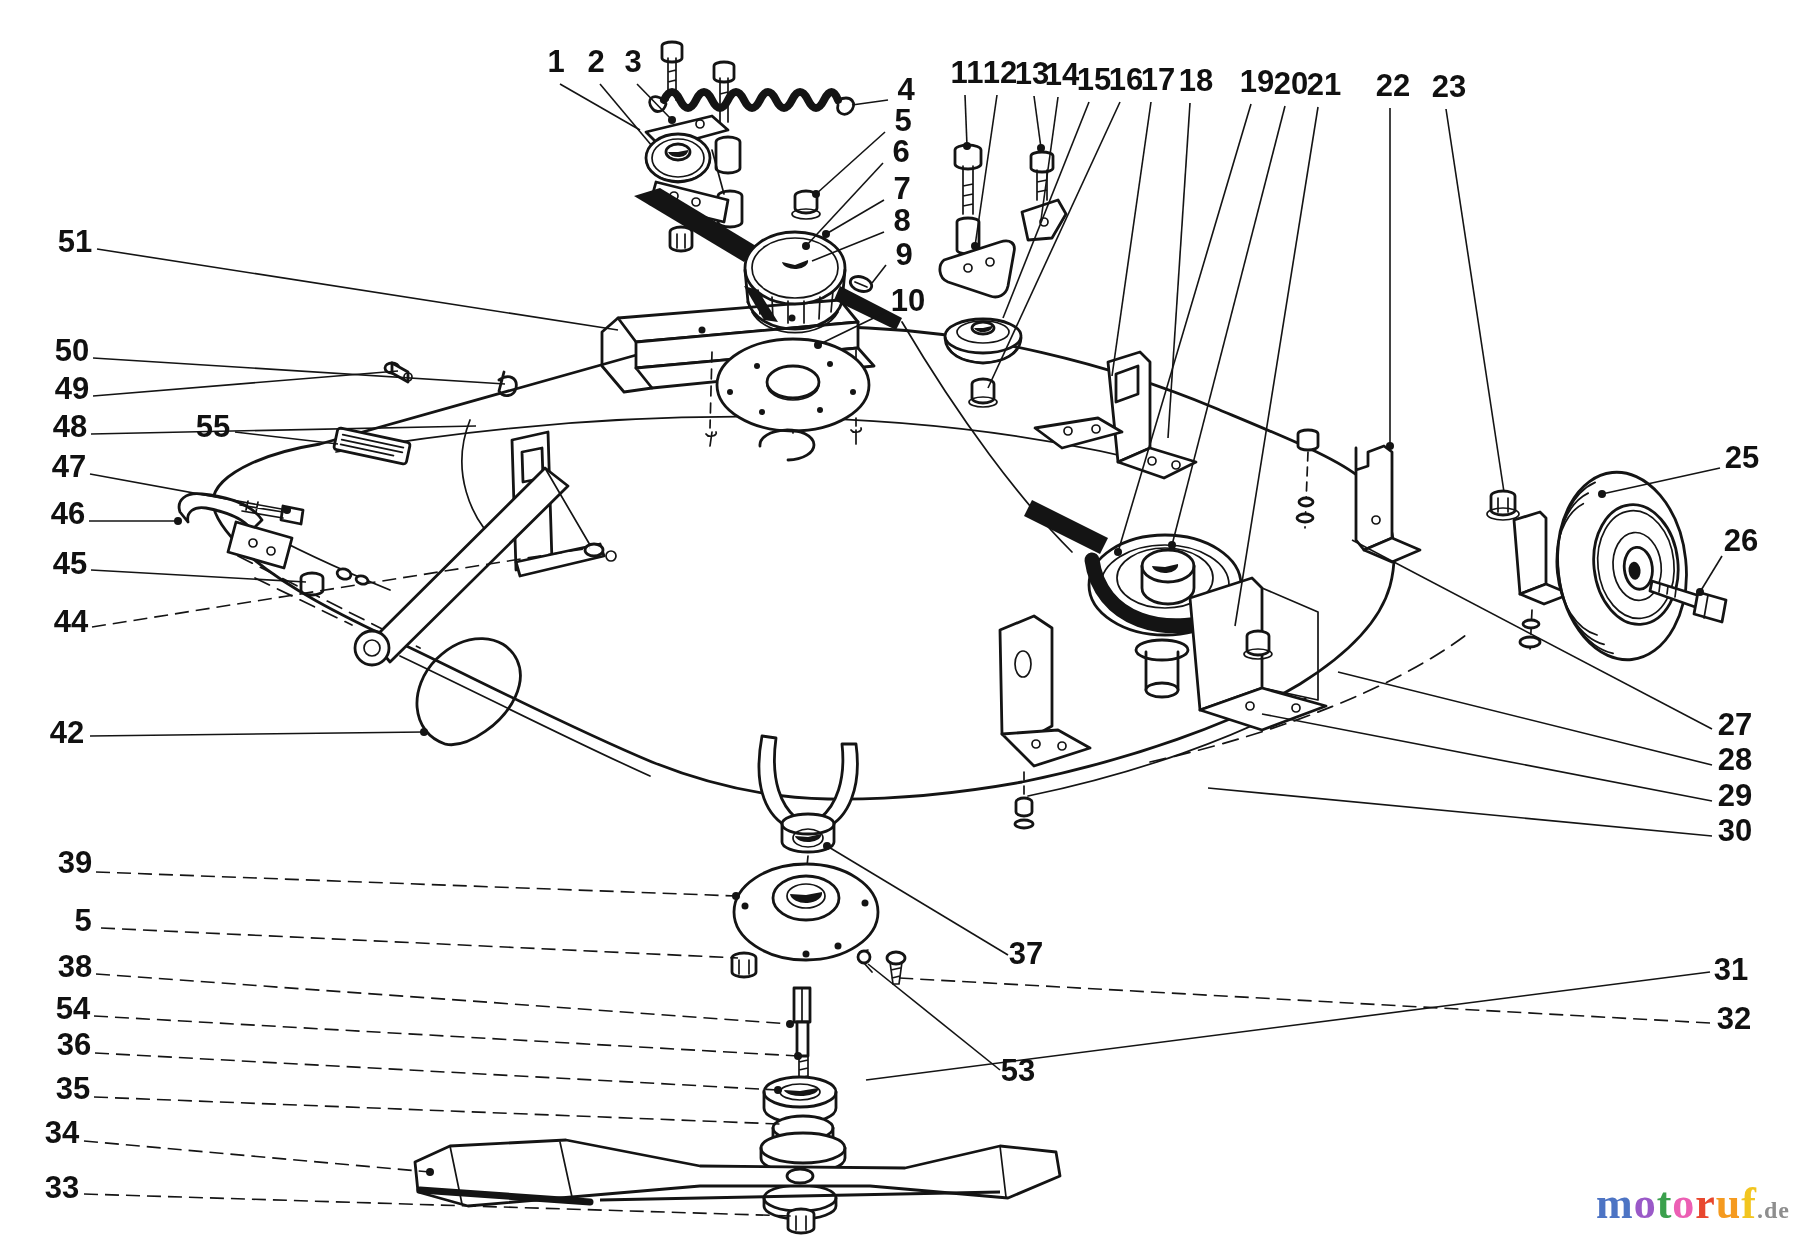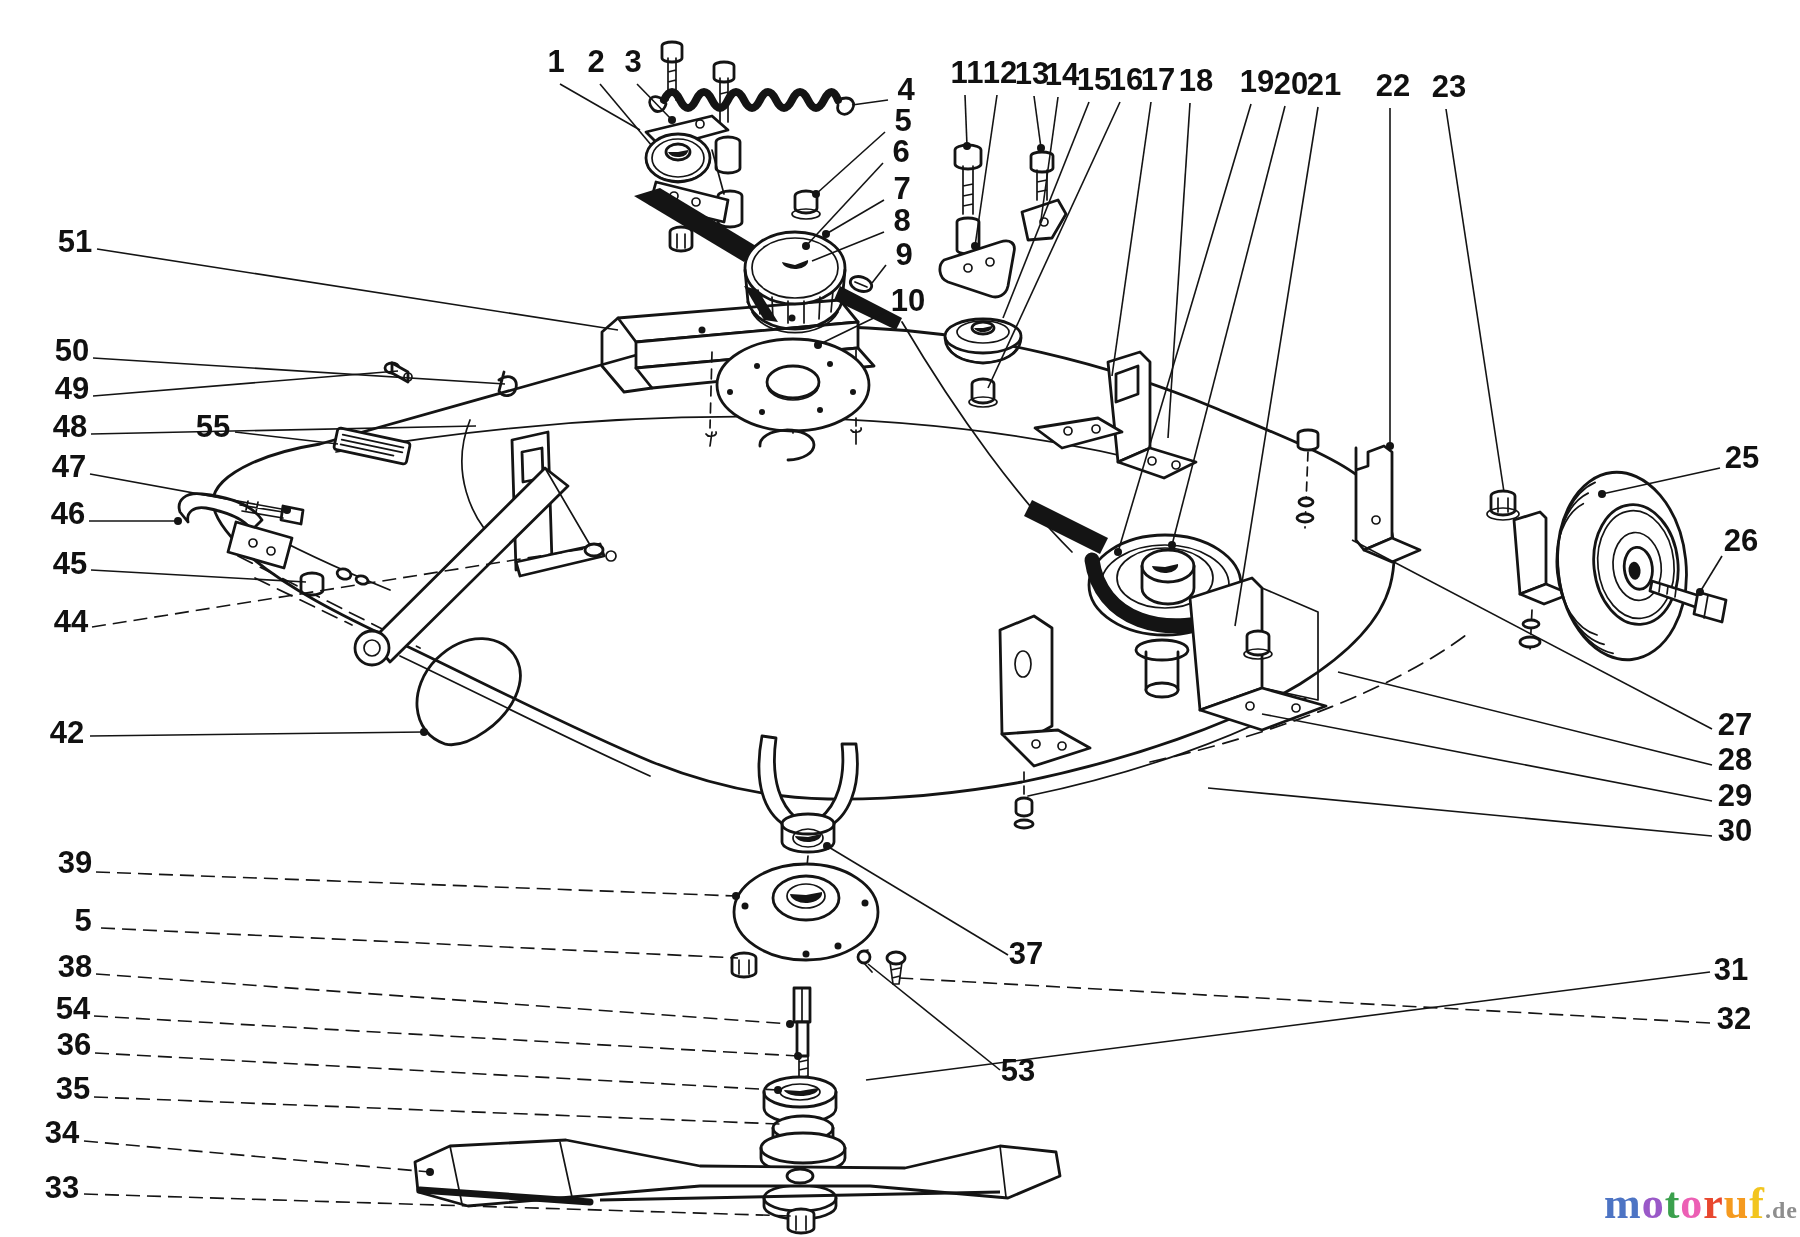--- a/index.html
+++ b/index.html
@@ -6,21 +6,21 @@
   #stage{position:relative;width:1800px;height:1237px;background:#ffffff;overflow:hidden;
          font-family:"Liberation Sans",sans-serif;}
   svg{position:absolute;left:0;top:0;}
   .part{fill:#ffffff;stroke:#141414;stroke-width:2.8;stroke-linejoin:round;stroke-linecap:round;}
   .part.thin{stroke-width:1.7;fill:none;}
   .part.nofill{fill:none;}
   .dark{fill:#141414;stroke:none;}
   .leader{stroke:#141414;stroke-width:1.6;fill:none;}
   .leader.dashed{stroke-dasharray:14 7;}
   .callout-text{font-family:"Liberation Sans",sans-serif;font-weight:bold;font-size:31px;fill:#111;}
-  #watermark{position:absolute;right:2px;bottom:8px;font-family:"Liberation Serif",serif;
+  #watermark{position:absolute;right:10px;bottom:8px;font-family:"Liberation Serif",serif;
              font-weight:bold;font-size:44px;letter-spacing:1px;user-select:none;}
   #watermark .suffix{font-size:24px;font-weight:bold;}
 </style>
 </head>
 <body>
 
 <div id="stage">
 <svg id="art" viewBox="0 0 1800 1237" width="1800" height="1237" xmlns="http://www.w3.org/2000/svg">
 
   <g>

